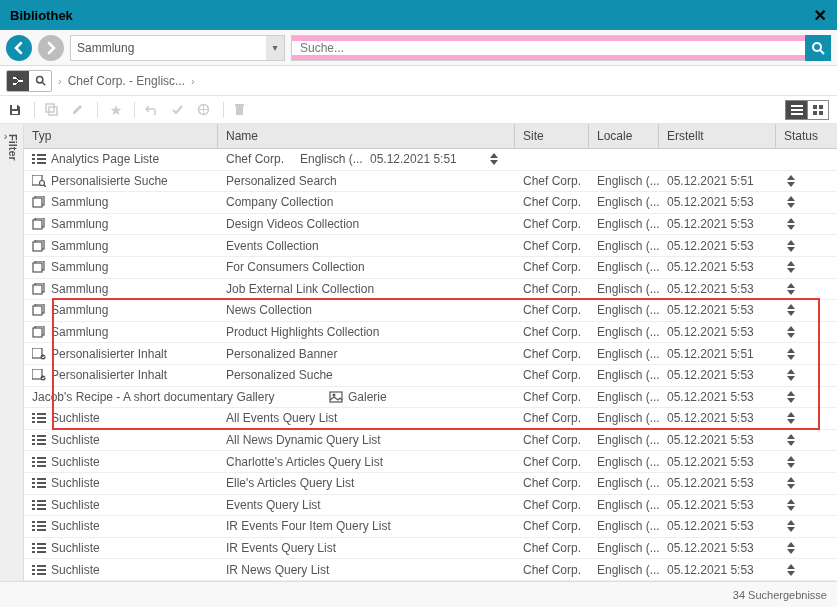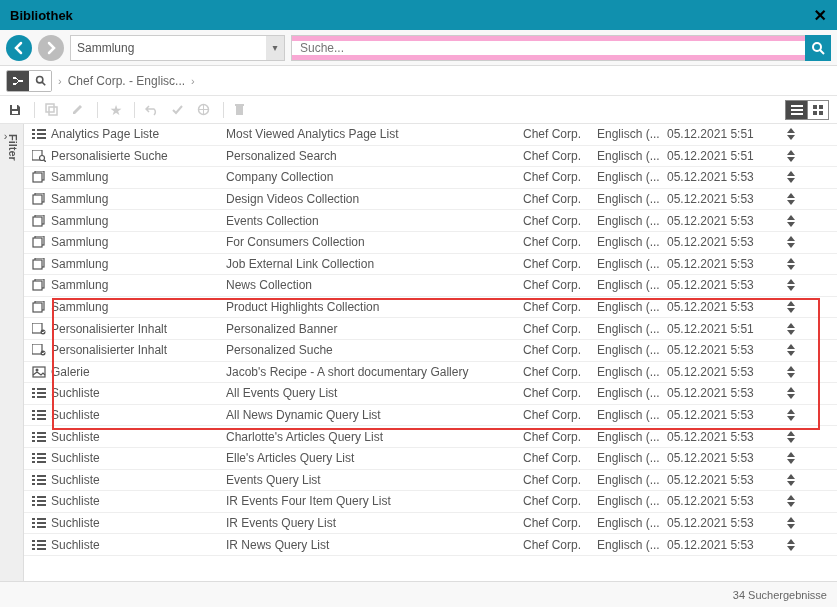--- a/index.html
+++ b/index.html
@@ -174,36 +174,43 @@
     </div>
   </div>
 </div>
 
 <div class="main">
   <div class="filter-tab">
     <span>›</span>
     <span class="vtext">Filter</span>
   </div>
   <div class="grid">
+    <div class="ghead">
+      <div class="gcol c-typ">Typ</div>
+      <div class="gcol c-name">Name</div>
+      <div class="gcol c-site">Site</div>
+      <div class="gcol c-loc">Locale</div>
+      <div class="gcol c-erst">Erstellt</div>
+      <div class="gcol c-stat">Status</div>
+    </div>
     <div class="rows" id="rows">
         <div class="row">
           <div class="gcol c-typ">
             <span class="row-icon">
               <svg width="14" height="12" viewBox="0 0 14 12">
                 <rect x="0" y="1" width="3" height="2" fill="#555"></rect>
                 <rect x="5" y="1" width="9" height="2" fill="#555"></rect>
                 <rect x="0" y="5" width="3" height="2" fill="#555"></rect>
                 <rect x="5" y="5" width="9" height="2" fill="#555"></rect>
                 <rect x="0" y="9" width="3" height="2" fill="#555"></rect>
                 <rect x="5" y="9" width="9" height="2" fill="#555"></rect>
               </svg>
             </span>
             <span>Analytics Page Liste</span>
           </div>
-          <div class="gcol c-name">Most Viewed Analytics Page List</div>
           <div class="gcol c-site">Chef Corp.</div>
           <div class="gcol c-loc">Englisch (...</div>
           <div class="gcol c-erst">05.12.2021 5:51</div>
           <div class="gcol c-stat">
             <span class="st-icon"></span>
           </div>
         </div>
         <div class="row">
           <div class="gcol c-typ">
             <span class="row-icon">
@@ -381,31 +388,31 @@
           </div>
           <div class="gcol c-name">Personalized Suche</div>
           <div class="gcol c-site">Chef Corp.</div>
           <div class="gcol c-loc">Englisch (...</div>
           <div class="gcol c-erst">05.12.2021 5:53</div>
           <div class="gcol c-stat">
             <span class="st-icon"></span>
           </div>
         </div>
         <div class="row">
+          <div class="gcol c-name">Jacob's Recipe - A short documentary Gallery</div>
           <div class="gcol c-typ">
             <span class="row-icon">
               <svg width="14" height="12" viewBox="0 0 14 12">
                 <rect x="1" y="1" width="12" height="10" fill="none" stroke="#555" stroke-width="1.2"></rect>
                 <circle cx="5" cy="4" r="1.5" fill="#555"></circle>
                 <path d="M1 9 L5 6 L9 9 L11 7 L13 9" fill="none" stroke="#555" stroke-width="1.2"></path>
               </svg>
             </span>
             <span>Galerie</span>
           </div>
-          <div class="gcol c-name">Jacob's Recipe - A short documentary Gallery</div>
           <div class="gcol c-site">Chef Corp.</div>
           <div class="gcol c-loc">Englisch (...</div>
           <div class="gcol c-erst">05.12.2021 5:53</div>
           <div class="gcol c-stat">
             <span class="st-icon"></span>
           </div>
         </div>
         <div class="row">
           <div class="gcol c-typ">
             <span class="row-icon">

